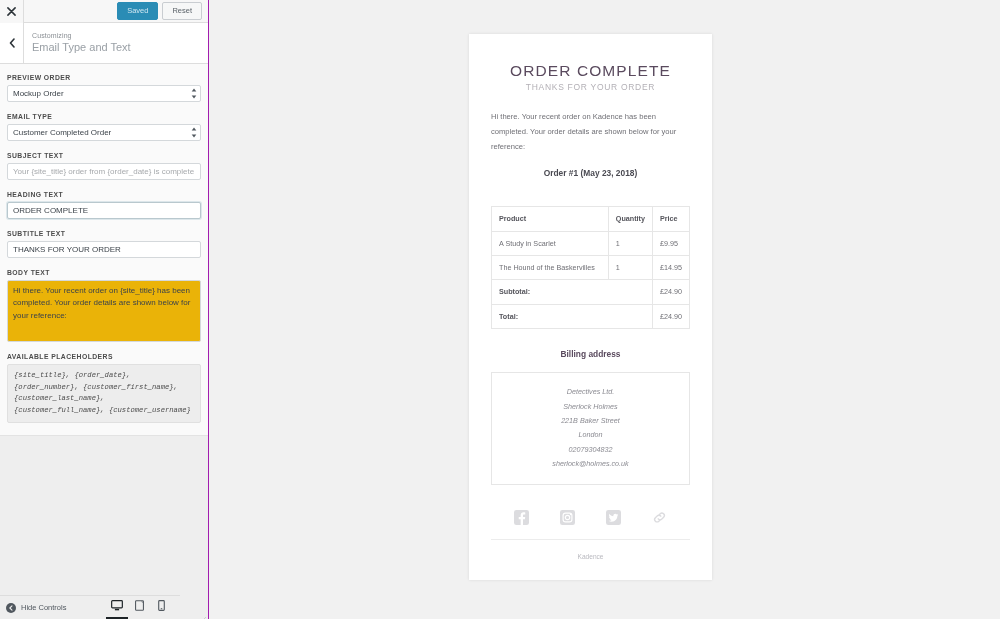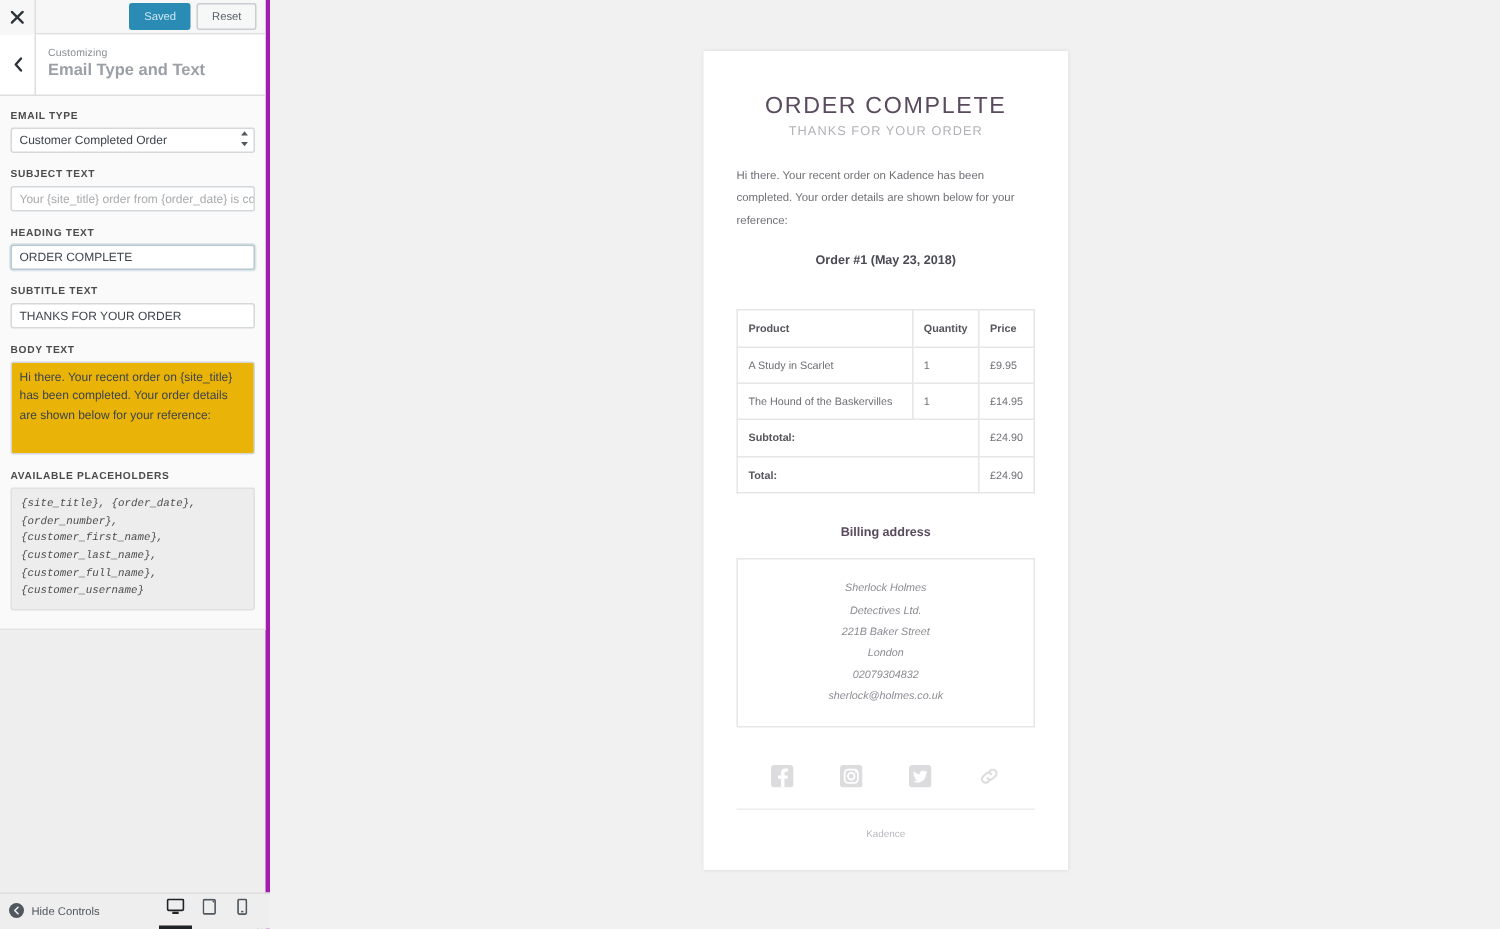--- a/index.html
+++ b/index.html
@@ -9,23 +9,23 @@
     overflow: hidden;
     background: #f1f1f1;
     font-family: "Liberation Sans", sans-serif;
     -webkit-font-smoothing: antialiased;
   }
 
   
   #customizer {
     position: absolute;
     left: 0; top: 0;
-    width: 180px; height: 619px;
+    width: 209px; height: 619px;
     background: #eeeeee;
-    border-right: 3px solid #a21caf;
+    border-right: 1px solid #a21caf;
     z-index: 10;
   }
 
   
   .cz-header {
     position: relative;
     height: 23px;
     background: #f7f7f7;
     border-bottom: 1px solid #ddd;
     display: flex;
@@ -87,21 +87,21 @@
   .cz-eyebrow {
     font-size: 7px;
     color: #8a8f94;
     line-height: 1.3;
     letter-spacing: .1px;
   }
   .cz-title {
     font-size: 11px;
     color: #9aa0a6;
     line-height: 1.35;
-    font-weight: 700;
+    font-weight: 400;
   }
 
   
   .cz-body {
     background: #fafafa;
     border-bottom: 1px solid #e3e3e3;
     padding: 10px 7px 12px 7px;
   }
   .ctl { margin-bottom: 11px; }
   .ctl:last-child { margin-bottom: 0; }
@@ -352,20 +352,32 @@
       </svg>
     </div>
     <div class="cz-titletext">
       <div class="cz-eyebrow">Customizing</div>
       <div class="cz-title">Email Type and Text</div>
     </div>
   </div>
 
   <div class="cz-body">
 
+    <div class="ctl">
+      <span class="ctl-label">PREVIEW ORDER</span>
+      <div class="sel-wrap">
+        <div class="sel">Mockup Order</div>
+        <span class="sel-arrows">
+          <svg width="6" height="11" viewBox="0 0 6 11" aria-hidden="true">
+            <path d="M3 0.5 L5.3 3.4 L0.7 3.4 Z" fill="#50575e"></path>
+            <path d="M3 10.5 L5.3 7.6 L0.7 7.6 Z" fill="#50575e"></path>
+          </svg>
+        </span>
+      </div>
+    </div>
 
     <div class="ctl">
       <span class="ctl-label">EMAIL TYPE</span>
       <div class="sel-wrap">
         <div class="sel">Customer Completed Order</div>
         <span class="sel-arrows">
           <svg width="6" height="11" viewBox="0 0 6 11" aria-hidden="true">
             <path d="M3 0.5 L5.3 3.4 L0.7 3.4 Z" fill="#50575e"></path>
             <path d="M3 10.5 L5.3 7.6 L0.7 7.6 Z" fill="#50575e"></path>
           </svg>
@@ -481,22 +493,22 @@
           </tr>
           <tr>
             <td class="lbl" colspan="2">Total:</td>
             <td>£24.90</td>
           </tr>
         </tbody>
       </table>
 
       <div class="em-billing-title">Billing address</div>
       <div class="em-addr">
+        <div>Detectives Ltd.</div>
         <div>Sherlock Holmes</div>
-        <div>Detectives Ltd.</div>
         <div>221B Baker Street</div>
         <div>London</div>
         <div>02079304832</div>
         <div>sherlock@holmes.co.uk</div>
       </div>
 
       <div class="em-social">
         <a>
           <svg width="15" height="15" viewBox="0 0 16 16" aria-hidden="true">
             <rect x="0" y="0" width="16" height="16" rx="2.5" fill="#dcdcdf"></rect>

